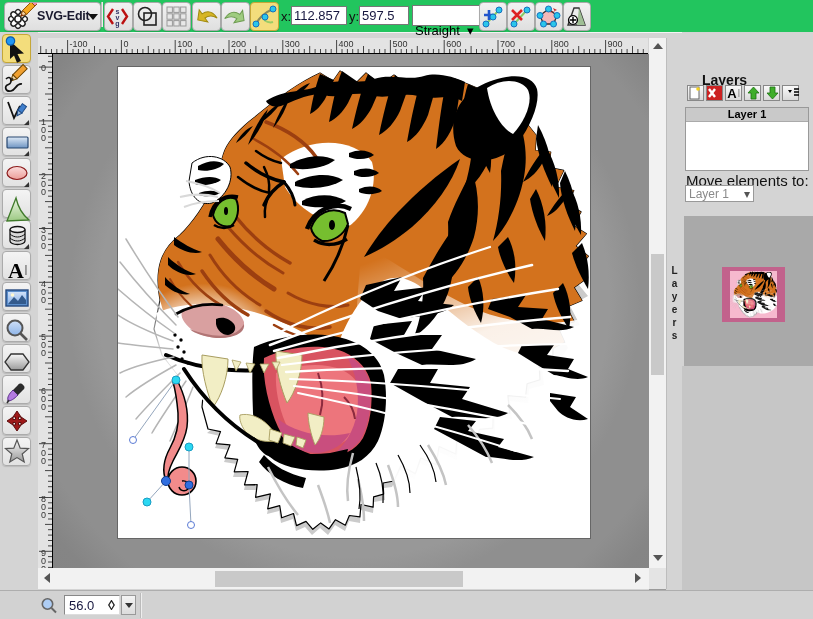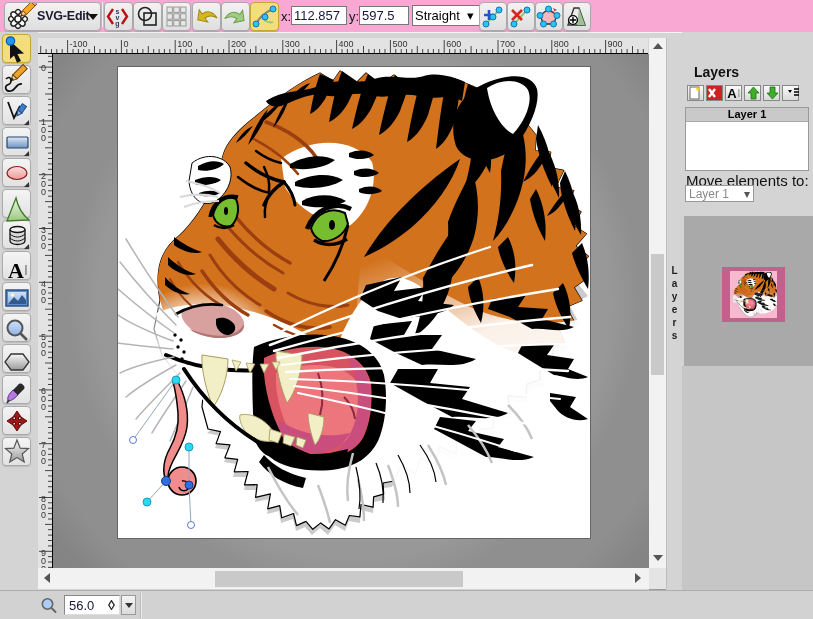--- a/index.html
+++ b/index.html
@@ -1,20 +1,20 @@
 <!DOCTYPE html>
 <html><head>
 <meta charset="utf-8">
 <style>
   html,body{margin:0;padding:0;}
   body{width:813px;height:619px;position:relative;overflow:hidden;
        font-family:"Liberation Sans",sans-serif;background:#d4d4d4;}
   .abs{position:absolute;}
   
-  #topbar{left:0;top:0;width:813px;height:32px;background:#f9a8d4;border-bottom:1px solid #f4f4f4;}
+  #topbar{left:0;top:0;width:813px;height:32px;background:#22c55e;border-bottom:1px solid #f4f4f4;}
   .tbtn{position:absolute;top:2px;height:27px;background:linear-gradient(#f2f2f2,#dfdfdf);
         border:1px solid #aaa;border-radius:4px;box-shadow:0 1px 1px rgba(0,0,0,.15);}
   .tbtn.sel{background:#f3dd7c;border-color:#c5a738;}
   
   #leftpal{left:0;top:32px;width:38px;height:558px;background:#d4d4d4;}
   .pbtn{position:absolute;left:2px;width:29px;height:29px;background:linear-gradient(#f4f4f4,#e2e2e2);
         border:1px solid #ababab;border-radius:4px;box-shadow:0 1px 1px rgba(0,0,0,.12);box-sizing:border-box;}
   .pbtn.sel{background:#f3dd7c;border-color:#c5a738;}
   
   #rtop{left:38px;top:38px;width:610px;height:15px;background:#e3e3e3;border-bottom:1px solid #000;}
@@ -29,21 +29,21 @@
   #vsb .thumb{position:absolute;left:2px;top:216px;width:13px;height:121px;background:#c9c9c9;}
   #hsb{left:38px;top:568px;width:611px;height:21px;background:#f2f2f2;}
   #hsb .thumb{position:absolute;left:177px;top:3px;width:248px;height:16px;background:#c9c9c9;}
   .sarr{position:absolute;width:0;height:0;}
   #corner{left:649px;top:568px;width:17px;height:21px;background:#e4e4e4;border-bottom:1px solid #9a9a9a;}
   
   #ltab{left:666px;top:38px;width:15px;height:551px;background:#d4d4d4;border-left:1px solid #bdbdbd;}
   #ltab div{position:absolute;left:0;width:15px;text-align:center;font-size:10px;font-weight:bold;color:#222;}
   
   #rpanel{left:682px;top:32px;width:131px;height:558px;background:#d4d4d4;}
-  #rpanel h3{margin:8px;position:absolute;left:4px;top:24px;font-size:14px;color:#111;}
+  #rpanel h3{margin:16px;position:absolute;left:4px;top:24px;font-size:14px;color:#111;}
   .lbtn{position:absolute;top:53px;width:17px;height:16px;background:linear-gradient(#fafafa,#d9d9d9);
         border:1px solid #888;box-sizing:border-box;}
   #laylist{position:absolute;left:3px;top:75px;width:122px;height:62px;background:#fff;border:1px solid #999;}
   #laylist .hdr{height:13px;background:#c9c9c9;border-bottom:1px solid #aaa;
         font-size:11px;font-weight:bold;text-align:center;color:#000;padding-top:0px;}
   #moveto{position:absolute;left:4px;top:140px;font-size:15px;color:#111;}
   #laysel{position:absolute;left:3px;top:153px;width:69px;height:17px;background:#fff;border:1px solid #999;
         font-size:12px;color:#8a8a8a;padding:1px 3px;box-sizing:border-box;}
   #darkblk{position:absolute;left:2px;top:184px;width:129px;height:150px;background:#a9a9a9;}
   #thumbwrap{position:absolute;left:38px;top:51px;width:63px;height:55px;background:#c2628c;}
@@ -138,21 +138,21 @@
     <path d="M12 16 C15 18 18 19 21 18" fill="none" stroke="#9c6" stroke-width="2"></path>
     <circle cx="4" cy="20" r="3" fill="#2ac6ea" stroke="#1470c0"></circle>
     <circle cx="13" cy="13" r="3" fill="#2ac6ea" stroke="#1470c0"></circle>
     <circle cx="21" cy="5" r="3" fill="#2ac6ea" stroke="#1470c0"></circle>
   </svg>
 
   <div class="tlab" style="left:281px;">x:</div>
   <input class="tin" style="left: 291px; width: 50px;" value="112.857">
   <div class="tlab" style="left:349px;">y:</div>
   <input class="tin" style="left: 359px; width: 44px;" value="597.5">
-  <div class="tin" style="left:412px;width:80px;height:19px;top:5px;color:#000;padding-top:2px;box-sizing:border-box;height:21px;">Straight&nbsp;&nbsp;▾</div>
+  <div class="tin" style="left:412px;width:80px;height:19px;top:5px;color:#000;padding-top:17px;box-sizing:border-box;height:21px;">Straight&nbsp;&nbsp;▾</div>
 
   <div class="tbtn" style="left:479px;width:26px;"></div>
   <svg class="abs" style="left:480px;top:4px" width="25" height="25" viewBox="0 0 25 25">
     <line x1="6" y1="20" x2="19" y2="6" stroke="#8c6" stroke-width="2"></line>
     <path d="M9 6 L9 16 M4 11 L14 11" stroke="#2255cc" stroke-width="2.6"></path>
     <circle cx="6" cy="20" r="3" fill="#2ac6ea" stroke="#1470c0"></circle>
     <circle cx="19" cy="6" r="3" fill="#2ac6ea" stroke="#1470c0"></circle>
     <circle cx="13" cy="13" r="3" fill="#2ac6ea" stroke="#1470c0"></circle>
   </svg>
   <div class="tbtn" style="left:507px;width:26px;"></div>

